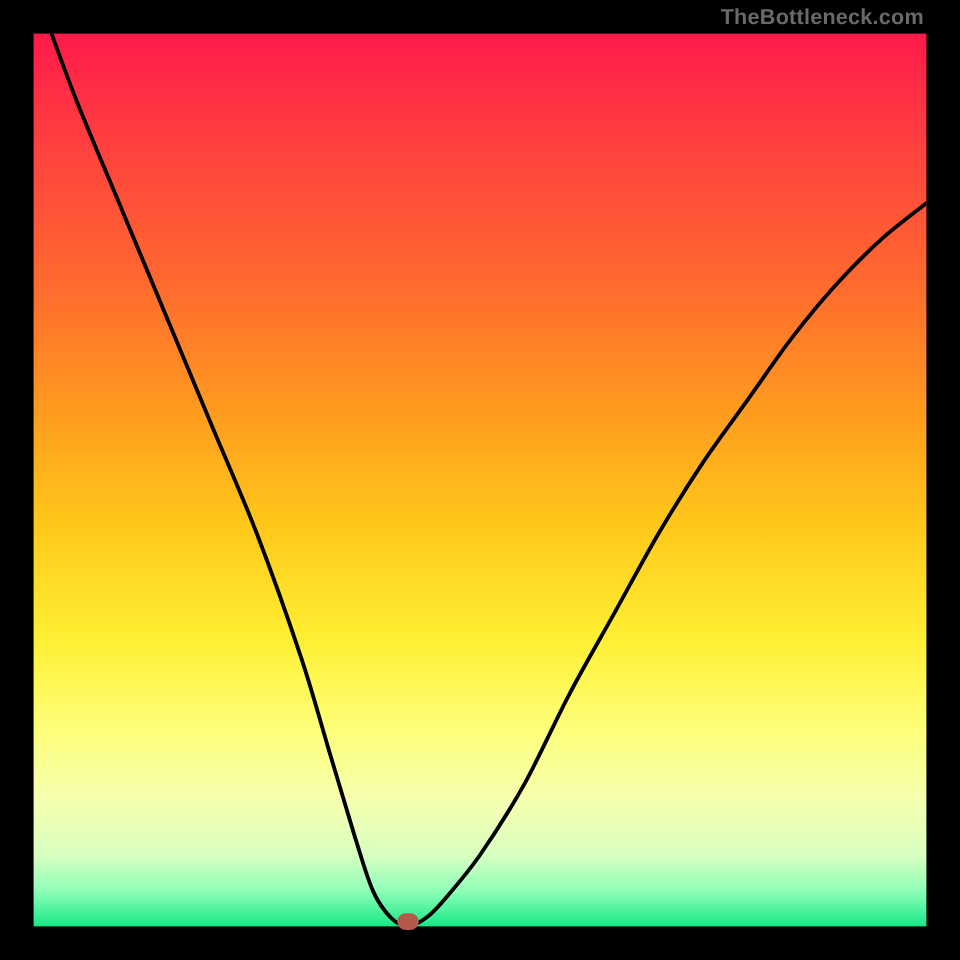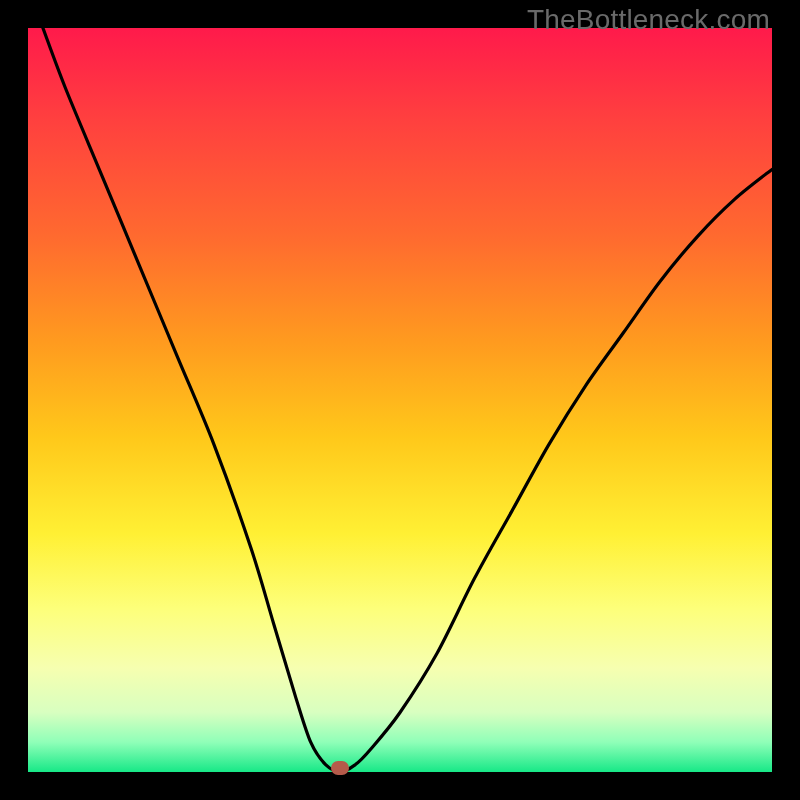--- a/index.html
+++ b/index.html
@@ -34,22 +34,22 @@
       #fdff7a 78%,
       #f6ffb0 86%,
       #d8ffc0 92%,
       #8fffb8 96%,
       #17e887 100%
     );
   }
   .watermark {
     position: absolute;
     font-family: Arial, Helvetica, sans-serif;
-    font-size: 28px;
-    font-weight: 400;
+    font-size: 18px;
+    font-weight: 700;
     color: #6a6a6a;
     letter-spacing: 0.2px;
   }
   svg.curve {
     position: absolute;
     left: 0;
     top: 0;
     width: 744px;
     height: 744px;
   }

